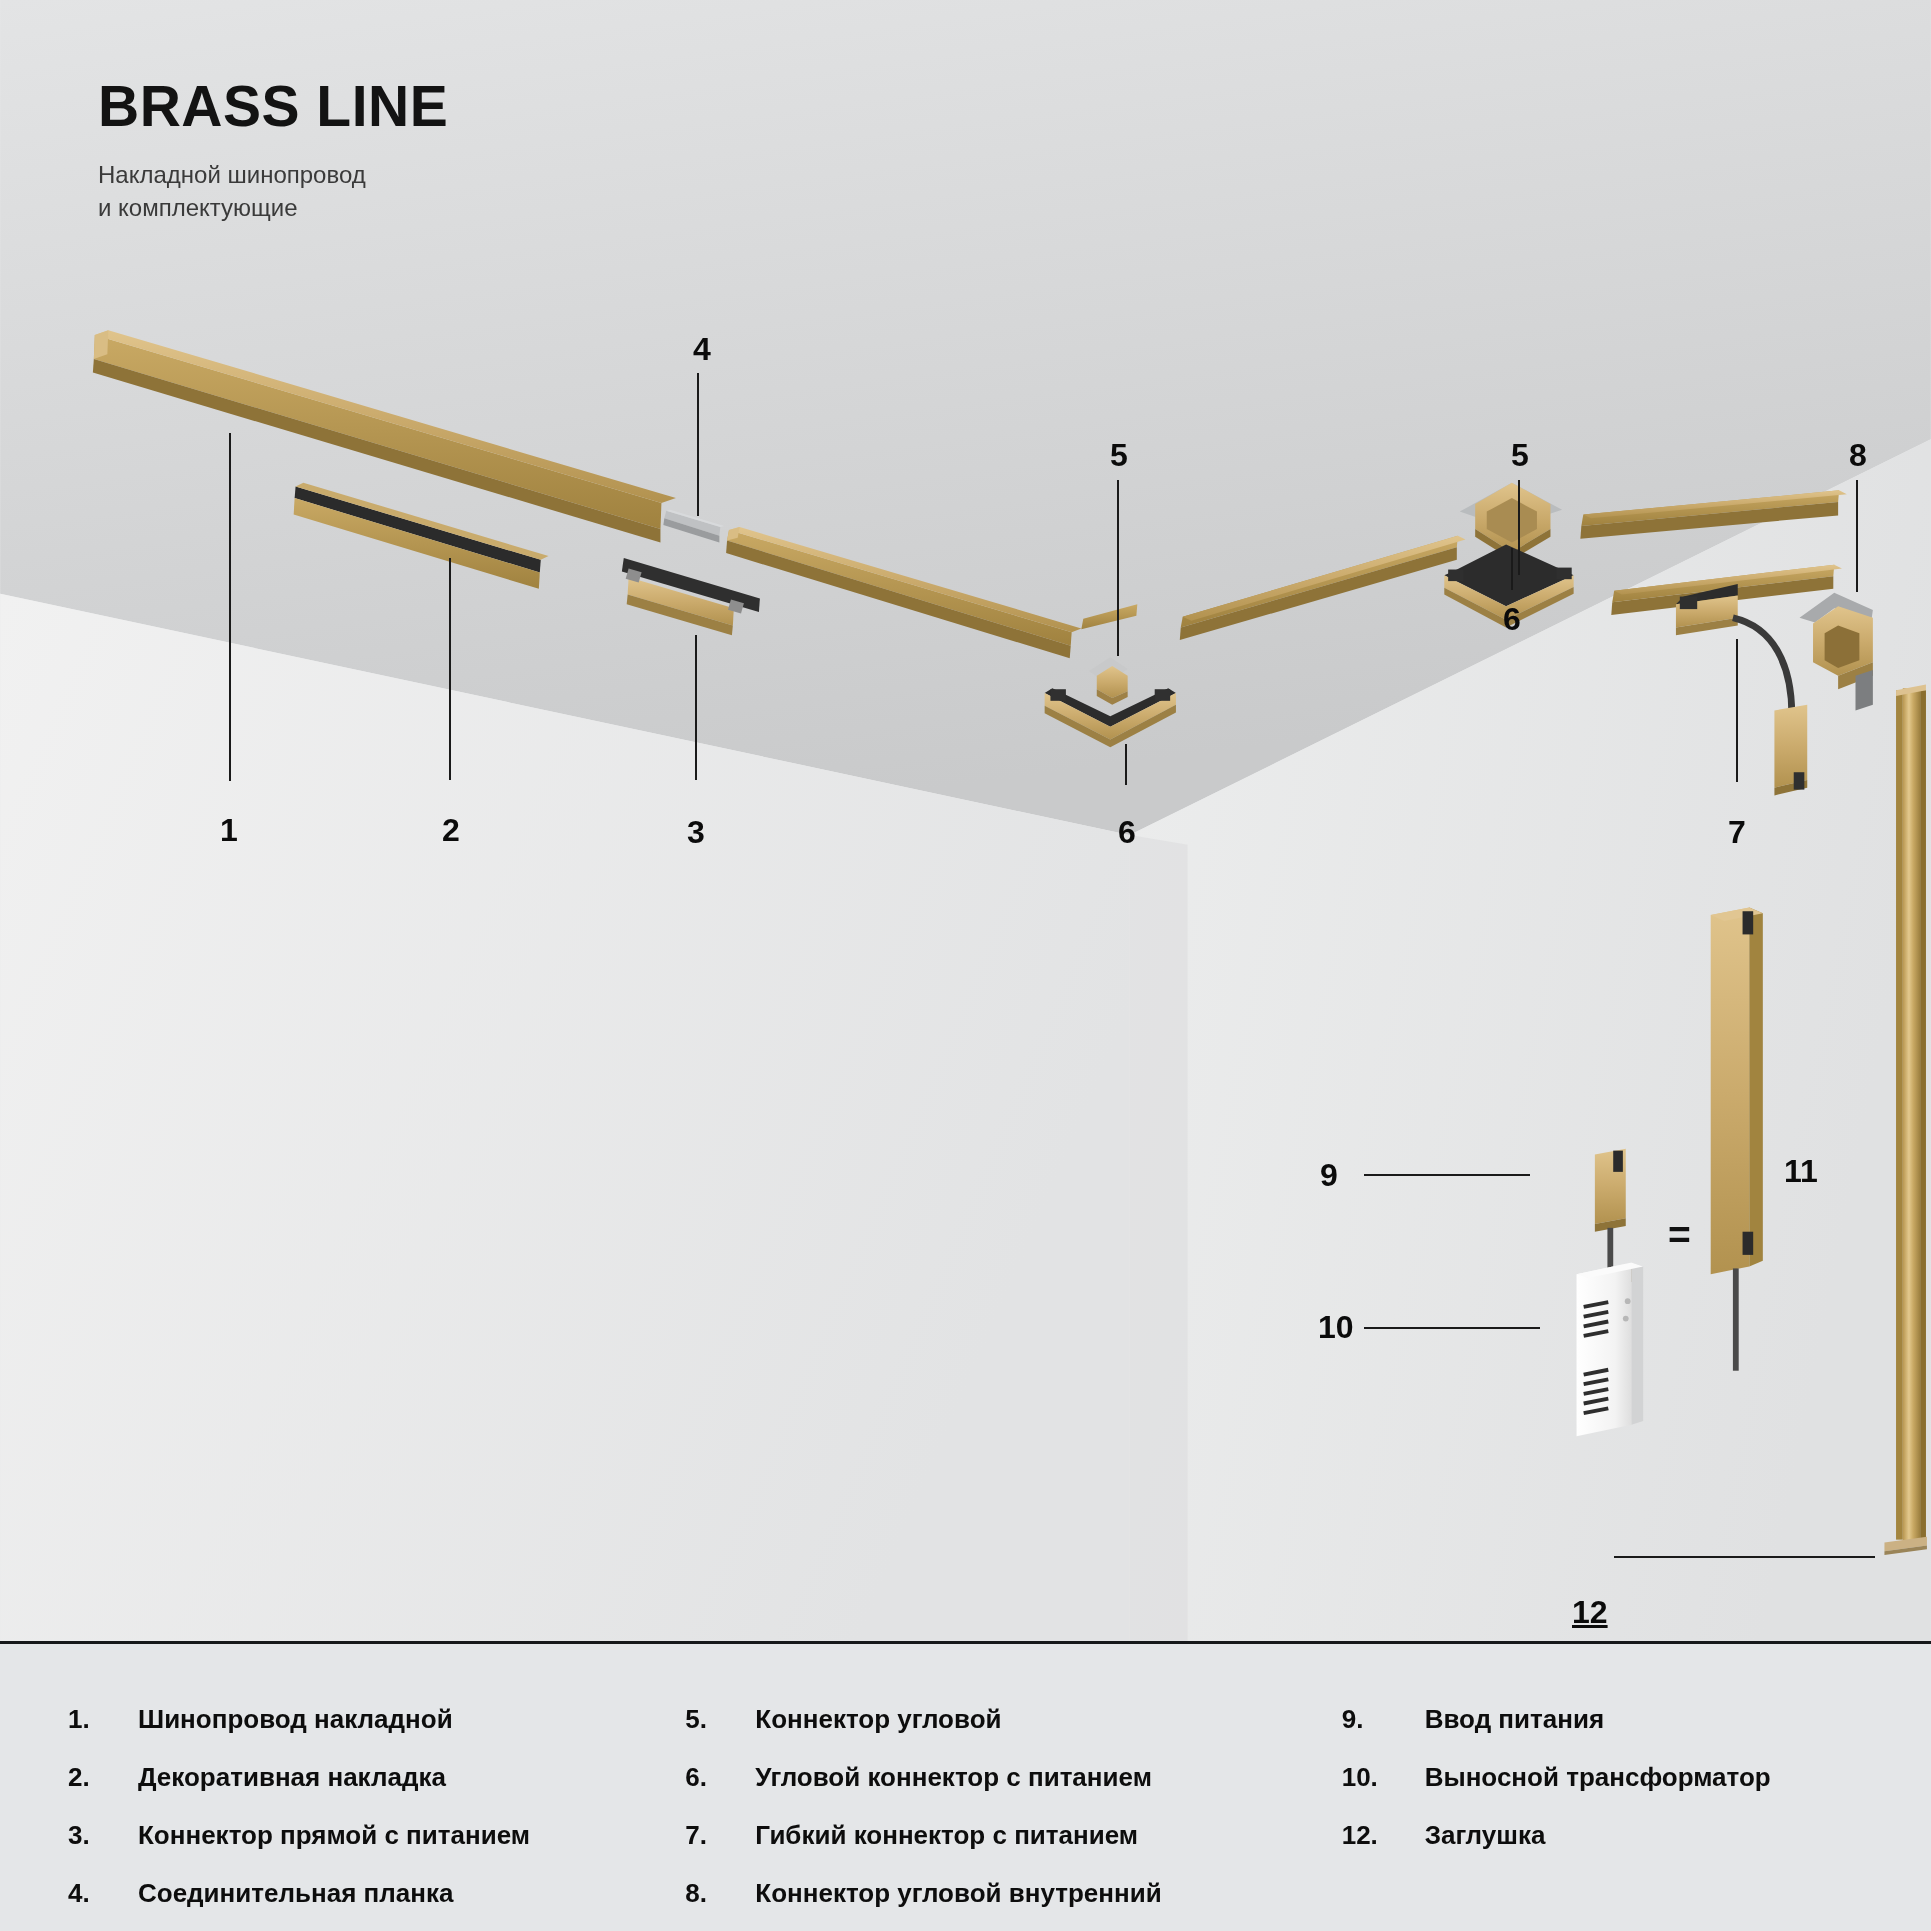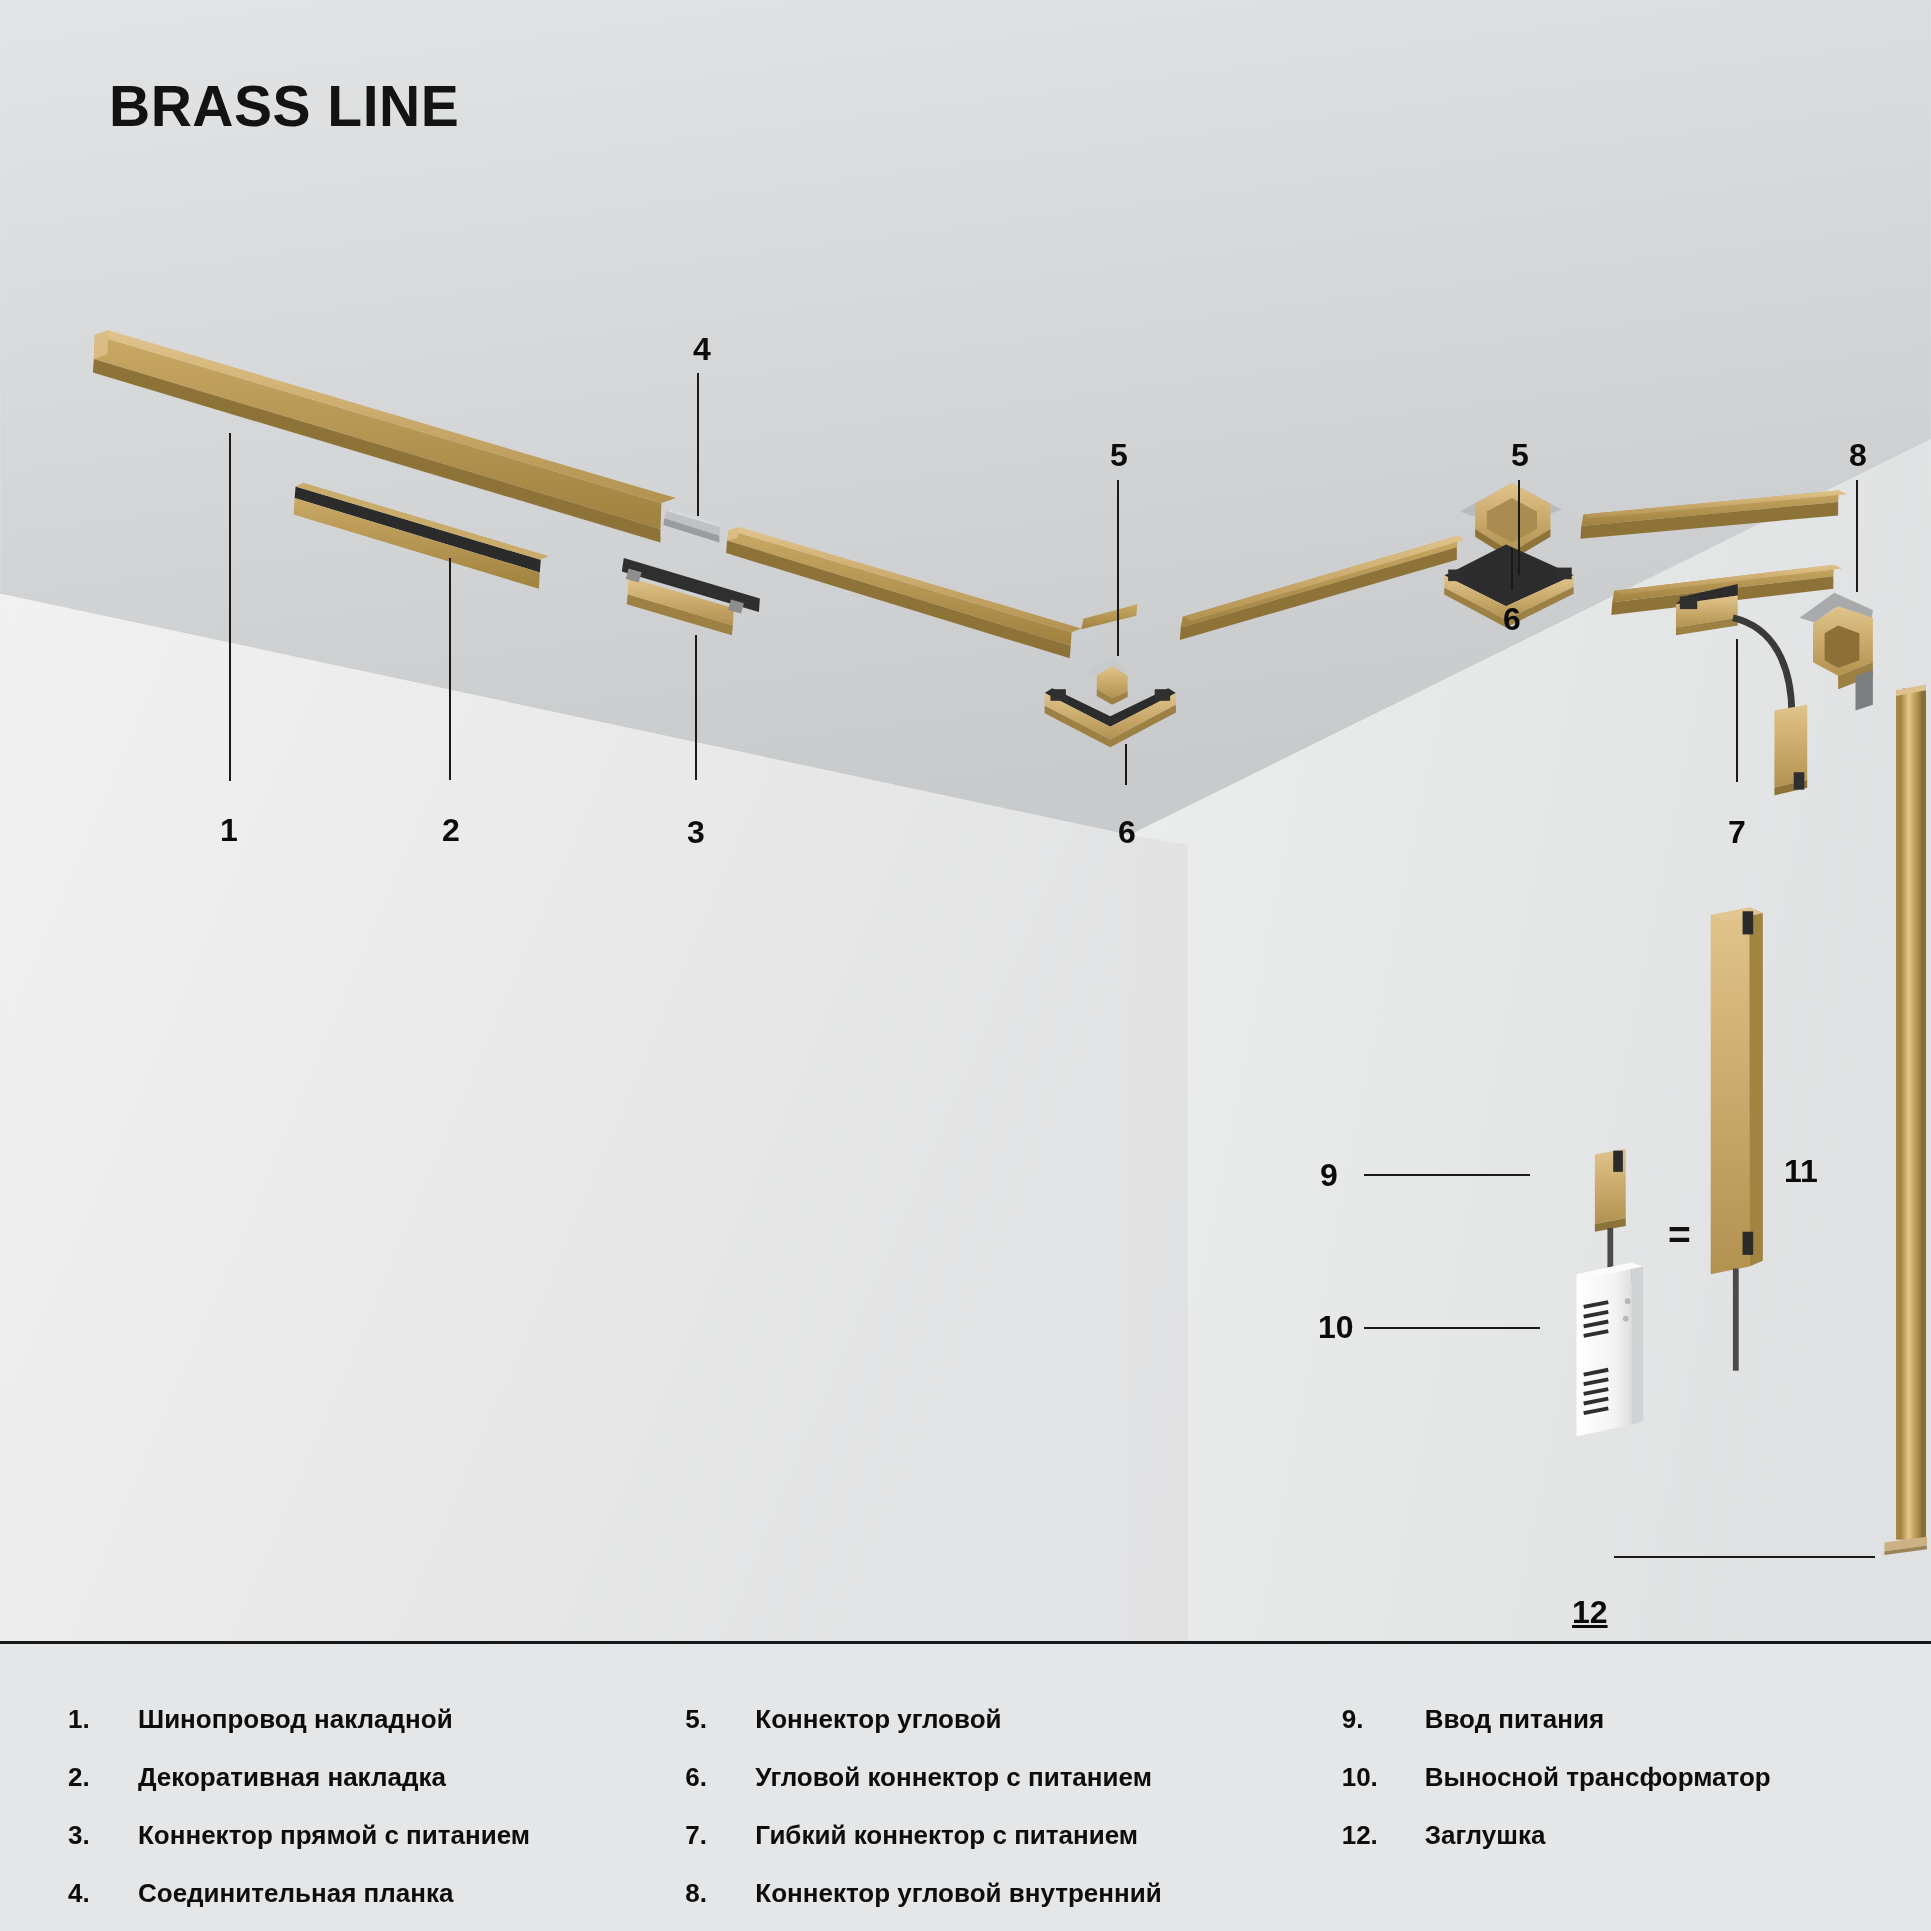--- a/index.html
+++ b/index.html
@@ -11,21 +11,21 @@
     overflow:hidden;
     position:relative;
   }
   #root { position:absolute; inset:0; width:1931px; height:1931px; }
 
   
   .scene { position:absolute; left:0; top:0; width:1931px; height:1641px; overflow:hidden; }
   .scene-svg { position:absolute; left:0; top:0; }
 
   
-  .header { position:absolute; left:109px; top:77px; z-index:40; }
+  .header { position:absolute; left:98px; top:77px; z-index:40; }
   .brand-title {
     font-size:57px; font-weight:700; letter-spacing:0.5px;
     color:#131313; line-height:1.05; white-space:nowrap;
   }
   .brand-sub {
     margin-top:21px; font-size:24px; font-weight:400;
     color:#3a3a3a; line-height:1.38; white-space:pre-line;
   }
 
   
@@ -297,20 +297,22 @@
     <div class="callout-num" style="left:1728px; top:816px;">7</div>
     <div class="callout-num" style="left:1849px; top:439px;">8</div>
     <div class="callout-num" style="left:1320px; top:1159px;">9</div>
     <div class="callout-num" style="left:1294px; top:1311px;margin-left:24px;">10</div>
     <div class="callout-num" style="left:1784px; top:1155px;text-align:center;">11</div>
     <div class="callout-num" style="left:1572px; top:1596px;text-decoration:underline;">12</div>
   </div>
 
   <div class="header">
     <div class="brand-title">BRASS LINE</div>
+    <div class="brand-sub">Накладной шинопровод
+и комплектующие</div>
   </div>
 
   <div class="legend-divider"></div>
   <div class="legend">
 
     <div class="legend-col c1">
       <div class="legend-row">
         <span class="legend-idx">1.</span>
         <span class="legend-txt">Шинопровод накладной</span>
       </div>

